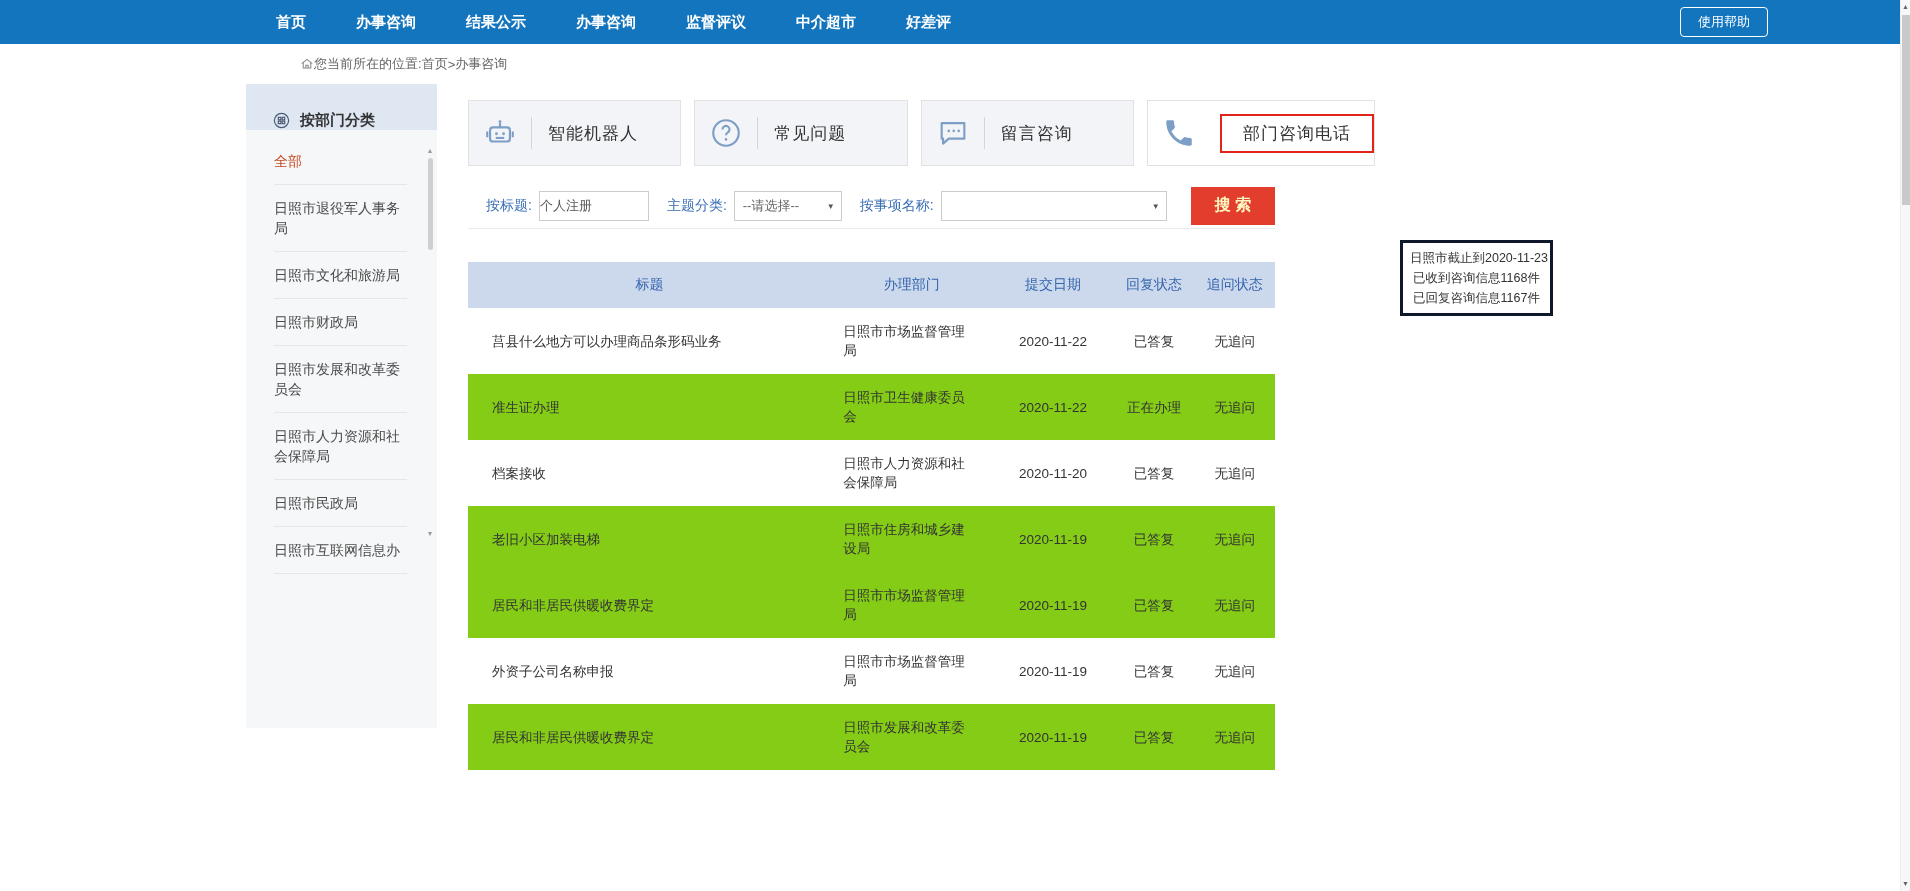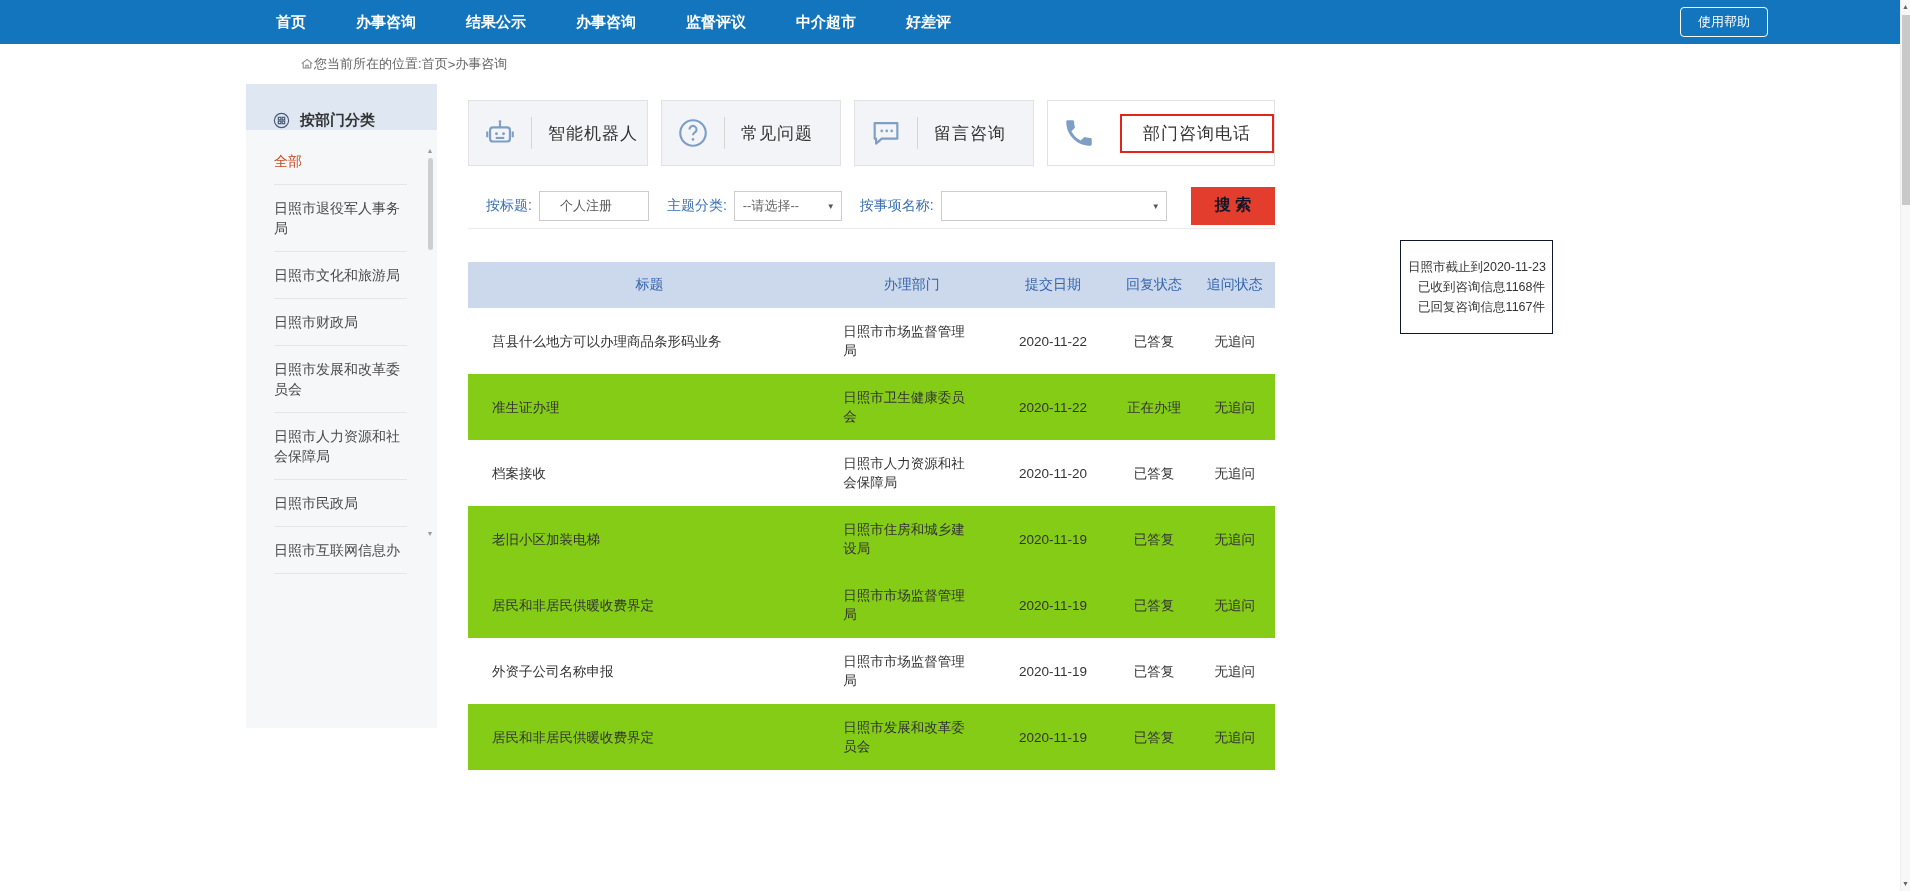--- a/index.html
+++ b/index.html
@@ -23,51 +23,51 @@
   .side-header-icon svg { width:19px; height:19px; color:#4a5a75; display:block; }
   .side-list { padding:8px 30px 10px 28px; }
   .side-item { padding:13px 0; border-bottom:1px solid #e4e6e9; font-size:14px; color:#4a4a4a; line-height:20px; cursor:pointer; }
   .side-item.active { color:#c5491f; }
   .side-scrollbar { position:absolute; top:62px; right:3px; height:392px; width:8px; display:flex; flex-direction:column; align-items:center; }
   .sb-arrow { font-size:7px; color:#9a9a9a; line-height:9px; }
   .sb-thumb { width:5px; height:92px; background:#cfcfcf; border-radius:3px; margin-top:3px; }
   .sb-spacer { flex:1; }
 
   
-  .cards { position:absolute; left:468px; top:100px; width:807px; height:66px; display:flex; gap:13px; }
+  .cards { position:absolute; left:468px; top:100px; width:907px; height:66px; display:flex; gap:13px; }
   .card { flex:1; background:#f2f4f7; border:1px solid #e2e2e2; display:flex; align-items:center; cursor:pointer; }
   .card.highlighted { background:#fff; }
   .card-icon { width:62px; display:flex; justify-content:center; }
   .card-icon svg { width:34px; height:34px; color:#7d9ec5; display:block; }
   .card-divider { width:1px; height:32px; background:#d5d5d5; }
   .card-label { font-size:17px; color:#333; margin-left:16px; letter-spacing:1px; white-space:nowrap; }
   .card-label.red-box { border:2px solid #e2241b; padding:6px 21px; margin-left:10px; }
 
   
   .search-row { position:absolute; left:468px; top:183px; width:807px; height:46px; display:flex; align-items:center; border-bottom:1px solid #eaeaea; }
   .filter-label { font-size:14px; color:#3a6eb4; margin:0 7px 0 18px; white-space:nowrap; }
   .filter-label:first-child { margin-left:18px; }
-  .text-input { width:110px; height:30px; border:1px solid #ccc; font-size:13px; color:#555; padding:0 20px; font-family:inherit; }
+  .text-input { width:110px; height:30px; border:1px solid #ccc; font-size:13px; color:#555; padding:0 0; font-family:inherit; }
   .select { position:relative; height:30px; border:1px solid #ccc; background:#fff; display:flex; align-items:center; padding:0 18px 0 8px; font-size:13px; color:#666; cursor:pointer; }
   .select .arrow { position:absolute; right:6px; top:50%; transform:translateY(-50%); font-size:8px; color:#555; }
   .sel-category { width:108px; }
   .sel-item { width:226px; }
-  .search-btn { margin-left:auto; width:84px; height:38px; background:#e23d2d; color:#0f172a; border:none; font-size:16px; font-weight:bold; cursor:pointer; font-family:inherit; white-space:nowrap; }
+  .search-btn { margin-left:auto; width:84px; height:38px; background:#e23d2d; color:#fef9c3; border:none; font-size:16px; font-weight:bold; cursor:pointer; font-family:inherit; white-space:nowrap; }
 
   
   .data-table { position:absolute; left:468px; top:262px; width:807px; border-collapse:collapse; table-layout:fixed; }
   .data-table th { background:#ccd8eb; color:#3465ae; font-weight:normal; font-size:14px; height:46px; text-align:center; }
   .data-table td { font-size:13.5px; color:#333; padding:14px 6px; text-align:center; line-height:19px; }
   .data-table td:first-child { text-align:left; padding-left:24px; }
   .data-table td:nth-child(2) { text-align:left; padding-left:12px; padding-right:24px; }
   .data-table tr.even { background:#84cc16; }
   .data-table tr.odd { background:#fff; }
 
   
-  .stats-box { position:absolute; left:1400px; top:240px; width:153px; border:1px solid #0f172a; background:#fff; padding:16px 7px; text-align:right; }
+  .stats-box { position:absolute; left:1400px; top:240px; width:153px; border:3px solid #0f172a; background:#fff; padding:5px 7px; text-align:center; }
   .stats-line { font-size:12.5px; color:#333; line-height:20px; white-space:nowrap; }
 
   
   .page-scrollbar { position:absolute; right:0; top:0; width:10px; height:891px; background:#f7f7f7; border-left:1px solid #ededed; display:flex; flex-direction:column; align-items:center; }
   .ps-arrow { font-size:7px; color:#666; line-height:14px; }
   .ps-thumb { width:8px; height:190px; background:#c9c9c9; margin-top:1px; }
   .ps-spacer { flex:1; }
 </style>
 </head>
 <body>

